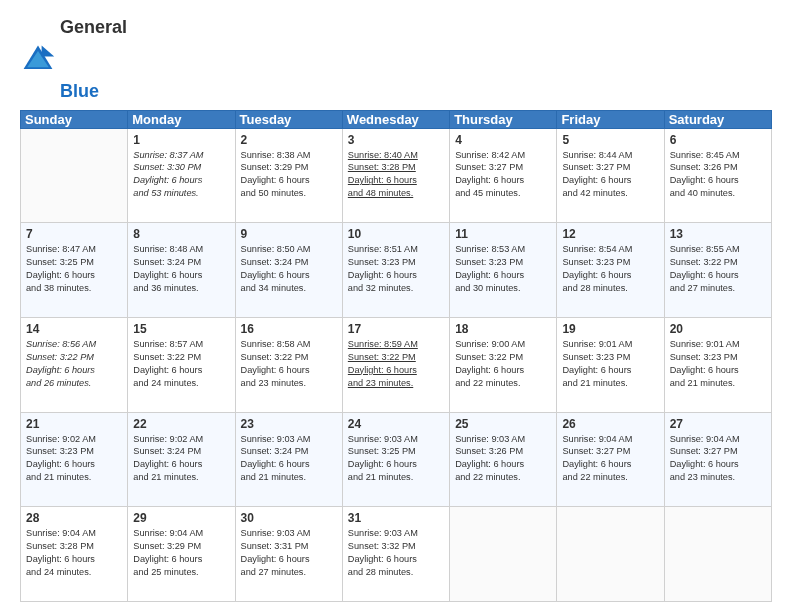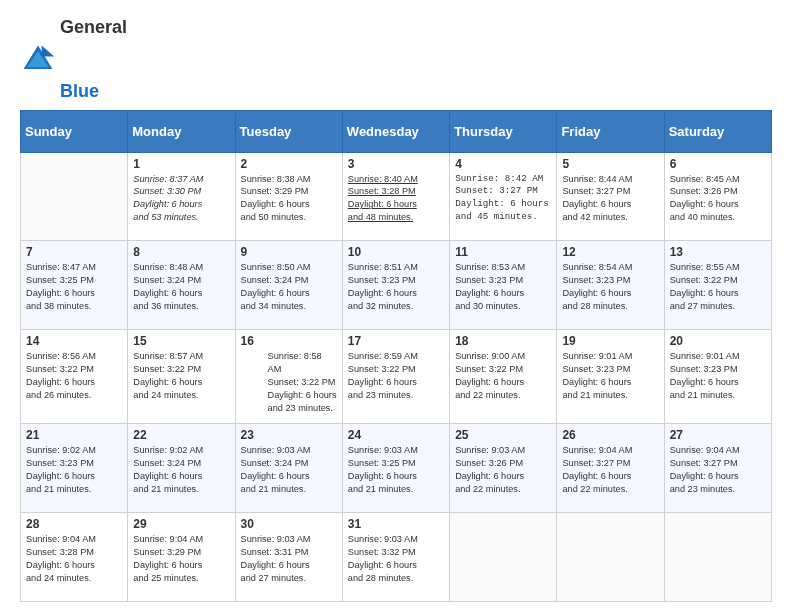--- a/index.html
+++ b/index.html
@@ -57,21 +57,21 @@
       border: 1px solid #ccc;
       border-collapse: collapse;
       width: 100%;
       table-layout: fixed;
     }
     .calendar th {
       background-color: #3a7abf;
       color: #fff;
       font-size: 13px;
       font-weight: bold;
-      padding: 13px 4px;
+      padding: 1px 4px;
       text-align: left;
       border: 1px solid #2a6aaf;
     }
     .calendar td {
       vertical-align: top;
       border: 1px solid #d0d0d0;
       padding: 4px 5px;
       font-size: 9.5px;
       color: #333;
       height: 84px;
@@ -147,21 +147,21 @@
           </td>
           <td>
             <span class="day-num">3</span>
             <div class="day-info" style="white-space: pre-line; text-decoration: underline;">Sunrise: 8:40 AM
 Sunset: 3:28 PM
 Daylight: 6 hours
 and 48 minutes.</div>
           </td>
           <td>
             <span class="day-num">4</span>
-            <div class="day-info" style="white-space: pre-line; font-family: Liberation Mono, monospace;">Sunrise: 8:42 AM
+            <div class="day-info" style="white-space: pre-line;">Sunrise: 8:42 AM
 Sunset: 3:27 PM
 Daylight: 6 hours
 and 45 minutes.</div>
           </td>
           <td>
             <span class="day-num">5</span>
             <div class="day-info" style="white-space: pre-line;">Sunrise: 8:44 AM
 Sunset: 3:27 PM
 Daylight: 6 hours
 and 42 minutes.</div>
@@ -221,42 +221,42 @@
             <span class="day-num">13</span>
             <div class="day-info" style="white-space: pre-line;">Sunrise: 8:55 AM
 Sunset: 3:22 PM
 Daylight: 6 hours
 and 27 minutes.</div>
           </td>
         </tr>
         <tr>
           <td>
             <span class="day-num">14</span>
-            <div class="day-info" style="white-space: pre-line;">Sunrise: 8:56 AM
+            <div class="day-info" style="white-space: pre-line; font-style: italic;">Sunrise: 8:56 AM
 Sunset: 3:22 PM
 Daylight: 6 hours
 and 26 minutes.</div>
           </td>
           <td>
             <span class="day-num">15</span>
             <div class="day-info" style="white-space: pre-line;">Sunrise: 8:57 AM
 Sunset: 3:22 PM
 Daylight: 6 hours
 and 24 minutes.</div>
           </td>
           <td>
             <span class="day-num">16</span>
-            <div class="day-info" style="white-space: pre-line; margin-left: 27px;">Sunrise: 8:58 AM
+            <div class="day-info" style="white-space: pre-line;">Sunrise: 8:58 AM
 Sunset: 3:22 PM
 Daylight: 6 hours
 and 23 minutes.</div>
           </td>
           <td>
             <span class="day-num">17</span>
-            <div class="day-info" style="white-space: pre-line;">Sunrise: 8:59 AM
+            <div class="day-info" style="white-space: pre-line; text-decoration: underline;">Sunrise: 8:59 AM
 Sunset: 3:22 PM
 Daylight: 6 hours
 and 23 minutes.</div>
           </td>
           <td>
             <span class="day-num">18</span>
             <div class="day-info" style="white-space: pre-line;">Sunrise: 9:00 AM
 Sunset: 3:22 PM
 Daylight: 6 hours
 and 22 minutes.</div>

